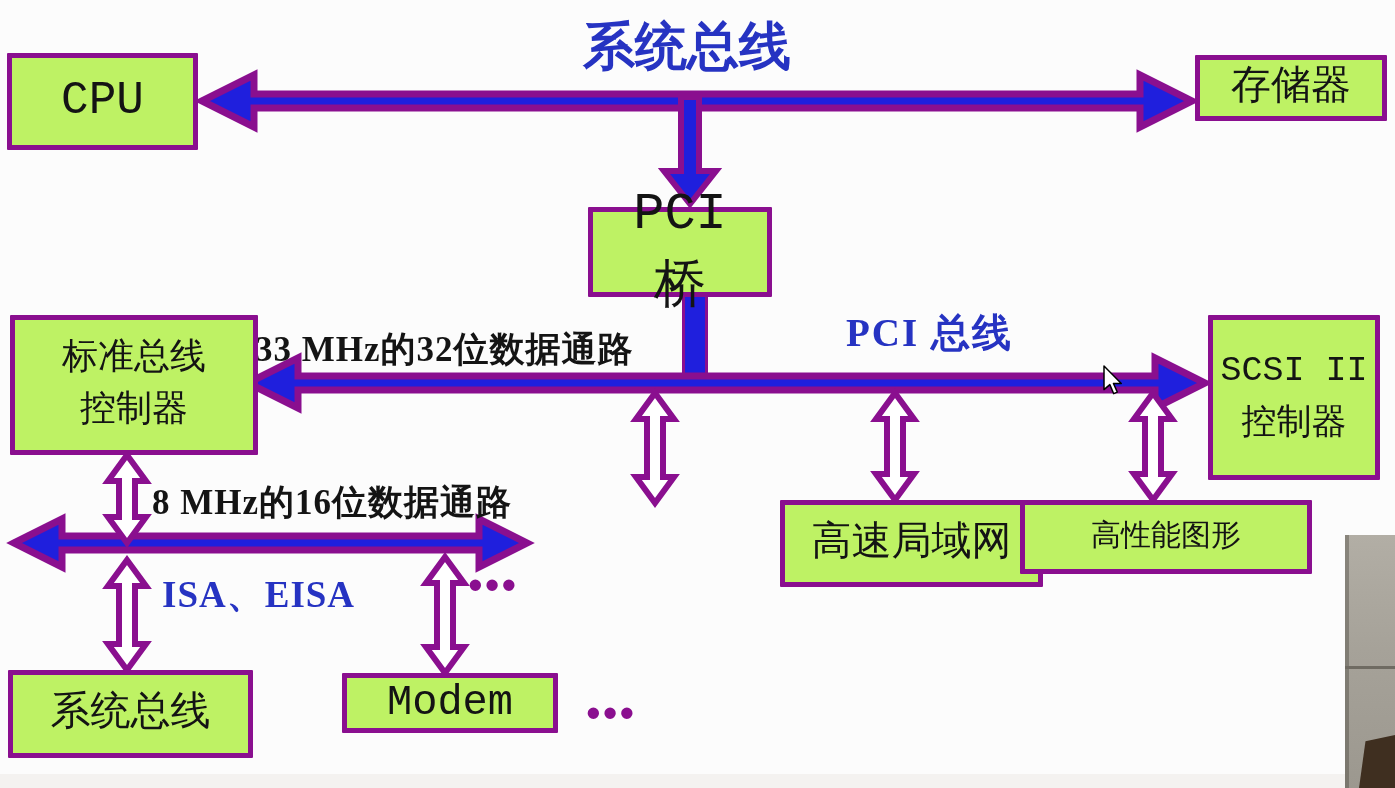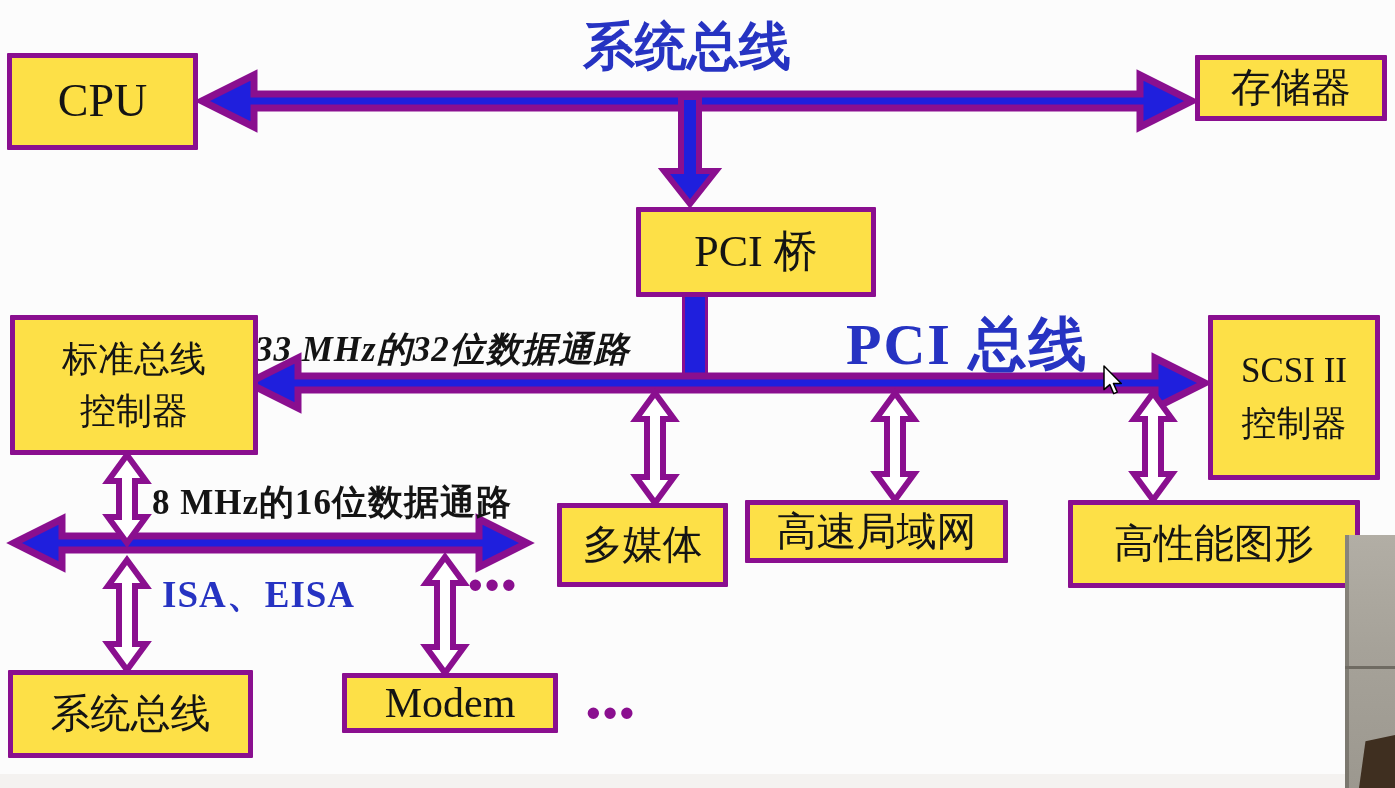--- a/index.html
+++ b/index.html
@@ -8,44 +8,44 @@
   }
   html,body{margin:0;padding:0;background:#e8e8e8;}
   .stage{
     position:relative; width:1395px; height:788px; overflow:hidden;
     background:var(--bg);
     font-family:"Liberation Serif","DejaVu Serif",serif;
   }
   .wires{position:absolute;left:0;top:0;z-index:1;}
   .node{
     position:absolute; z-index:2; box-sizing:border-box;
-    background:#fde047; border:5px solid var(--purple); border-radius:1px;
+    background:#bef264; border:5px solid var(--purple); border-radius:1px;
     display:flex; align-items:center; justify-content:center;
-    text-align:center; color:var(--ink); white-space:pre-line; line-height:1.4;
+    text-align:center; color:var(--ink); white-space:pre-line; line-height:1.4;font-family:Liberation Mono, monospace;
   }
   .lbl{position:absolute; z-index:2; white-space:nowrap; color:var(--ink);}
   .blue{color:var(--blue-text); font-weight:600;}
   .dots{color:var(--purple); font-weight:bold; font-size:42px; letter-spacing:2px; line-height:1;}
 
   
   .cpu        {left:7px;   top:53px;  width:191px; height:97px;  font-size:46px;}
   .memory     {left:1195px;top:55px;  width:192px; height:66px;  font-size:40px;}
-  .pci-bridge {left:588px; top:207px; width:240px; height:90px;  font-size:44px;margin-left:48px;}
+  .pci-bridge {left:588px; top:207px; width:184px; height:90px;  font-size:52px;}
   .stdctl     {left:10px;  top:315px; width:248px; height:140px; font-size:36px; line-height:1.45;}
   .scsi       {left:1208px;top:315px; width:172px; height:165px; font-size:35px; line-height:1.5;}
   .multimedia {left:557px; top:503px; width:171px; height:84px;  font-size:40px;}
-  .lan        {left:745px; top:500px; width:263px; height:63px;  font-size:40px;}
-  .graphics   {left:1068px;top:500px; width:292px; height:88px;  font-size:40px;}
+  .lan        {left:780px; top:500px; width:263px; height:87px;  font-size:40px;}
+  .graphics   {left:1020px;top:500px; width:292px; height:74px;  font-size:30px;}
   .fax        {left:8px;   top:670px; width:245px; height:88px;  font-size:40px;}
   .modem      {left:342px; top:673px; width:216px; height:60px;  font-size:42px;}
 
   
   .title-sysbus {left:583px; top:12px;  width:228px; text-align:left; font-size:52px;}
-  .pcibus-lbl   {left:846px; top:306px; font-size:58px; letter-spacing:2px;}
-  .lbl-33       {left:255px; top:326px; font-size:35px; letter-spacing:1px; font-weight:600;font-style:italic;}
+  .pcibus-lbl   {left:846px; top:306px; font-size:39px; letter-spacing:2px;}
+  .lbl-33       {left:255px; top:326px; font-size:35px; letter-spacing:1px; font-weight:600;}
   .lbl-8        {left:152px; top:479px; font-size:35px; letter-spacing:1px; font-weight:600;}
   .lbl-isa      {left:162px; top:570px; font-size:37px; letter-spacing:1px;}
   .dots-mid     {left:468px; top:564px;}
   .dots-bottom  {left:586px; top:692px;}
 
   
   .video-corner{
     position:absolute; left:1345px; top:535px; width:50px; height:253px; z-index:5;
     background:linear-gradient(180deg,#b2aea5 0%,var(--video-wall) 45%,#9c988f 100%);
     overflow:hidden;
@@ -93,21 +93,20 @@
   <div class="lbl dots dots-mid">•••</div>
   <div class="lbl dots dots-bottom">•••</div>
 
   <div class="node cpu">CPU</div>
   <div class="node memory">存储器</div>
   <div class="node pci-bridge">PCI 桥</div>
   <div class="node stdctl">标准总线
 控制器</div>
   <div class="node scsi">SCSI II
 控制器</div>
-  <div class="node multimedia">多媒体</div>
   <div class="node lan">高速局域网</div>
   <div class="node graphics">高性能图形</div>
   <div class="node fax">系统总线</div>
   <div class="node modem">Modem</div>
 
   <div class="bottom-band"></div>
 
   <div class="video-corner">
     <div class="vc-edge"></div>
     <div class="vc-seam"></div>

